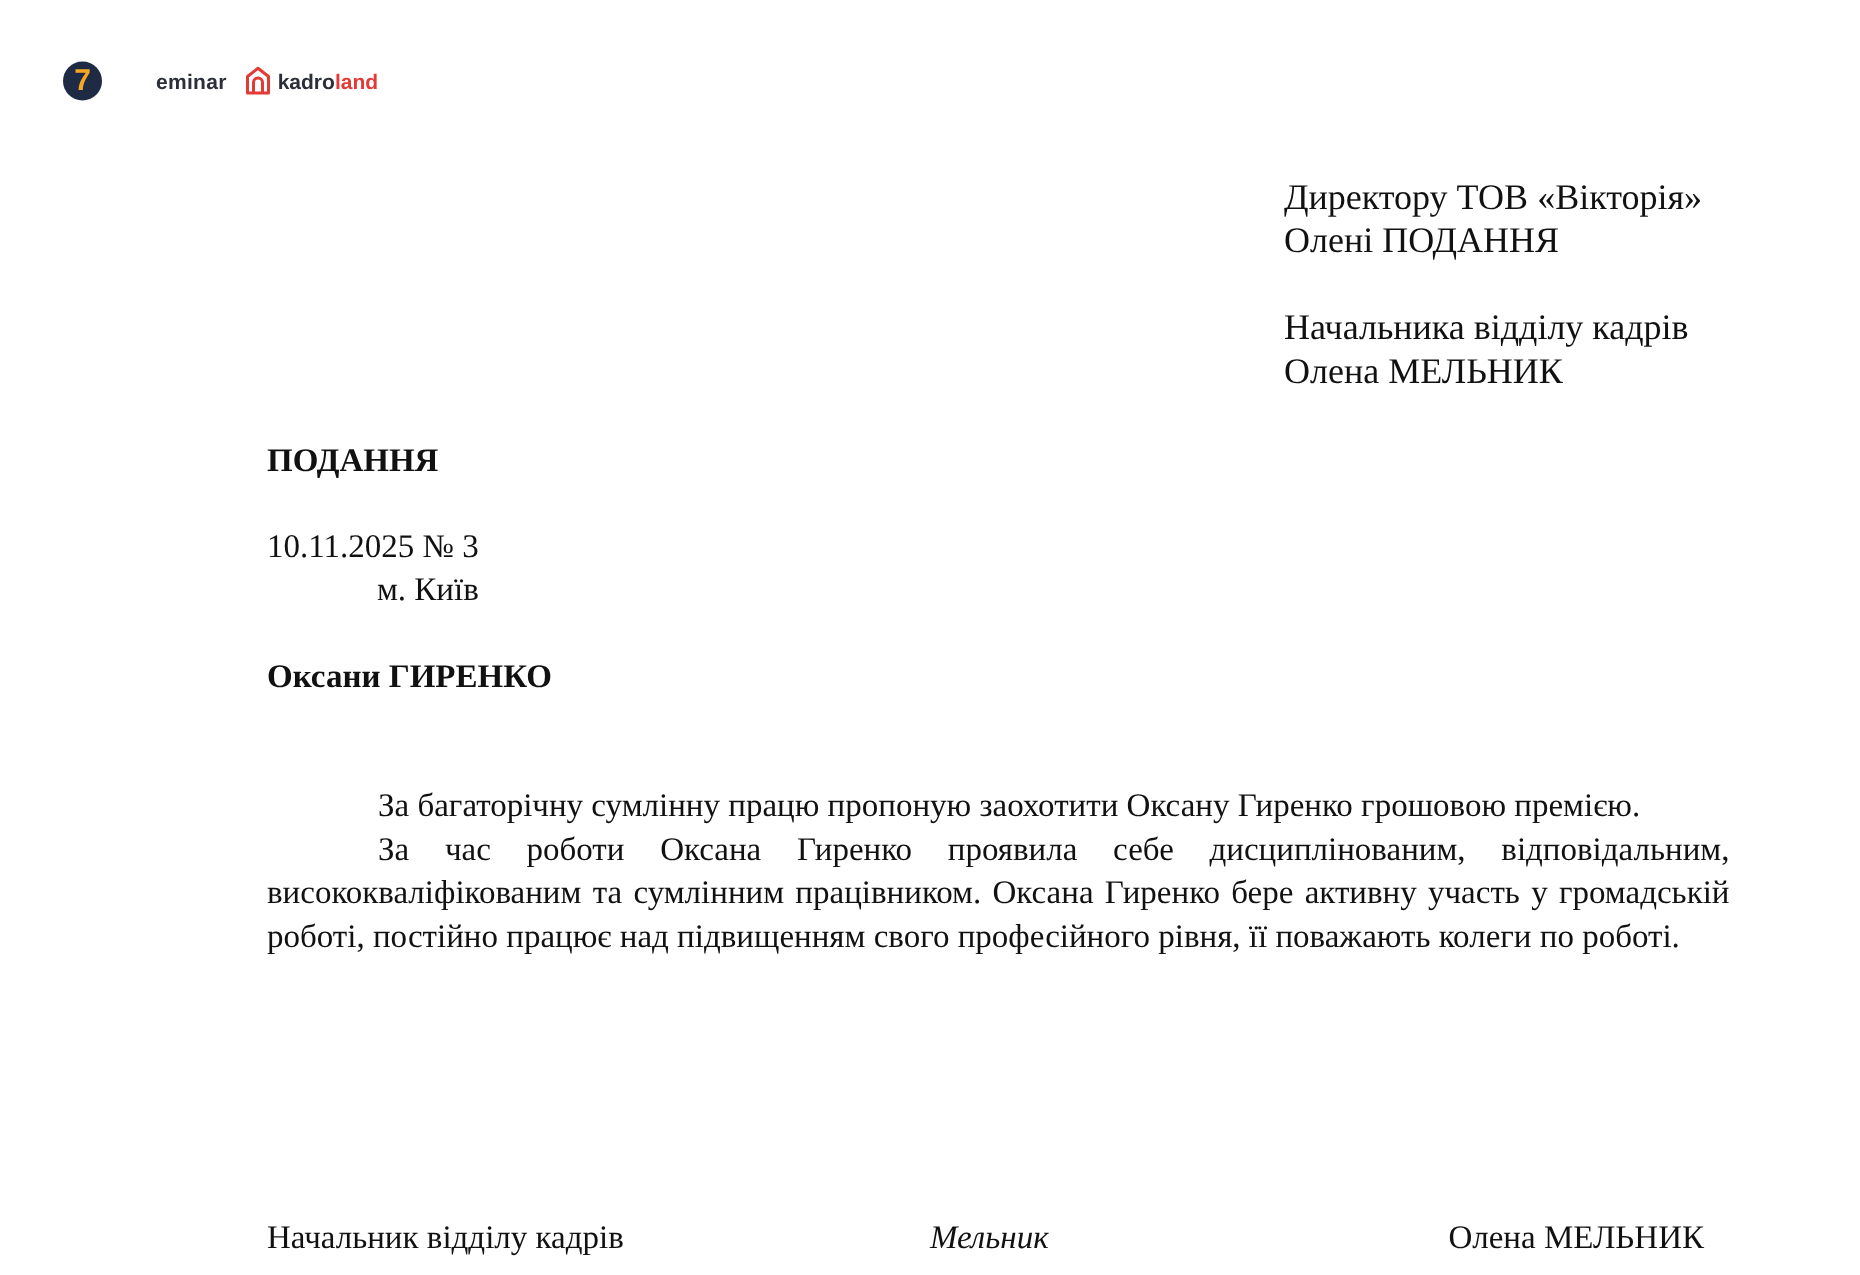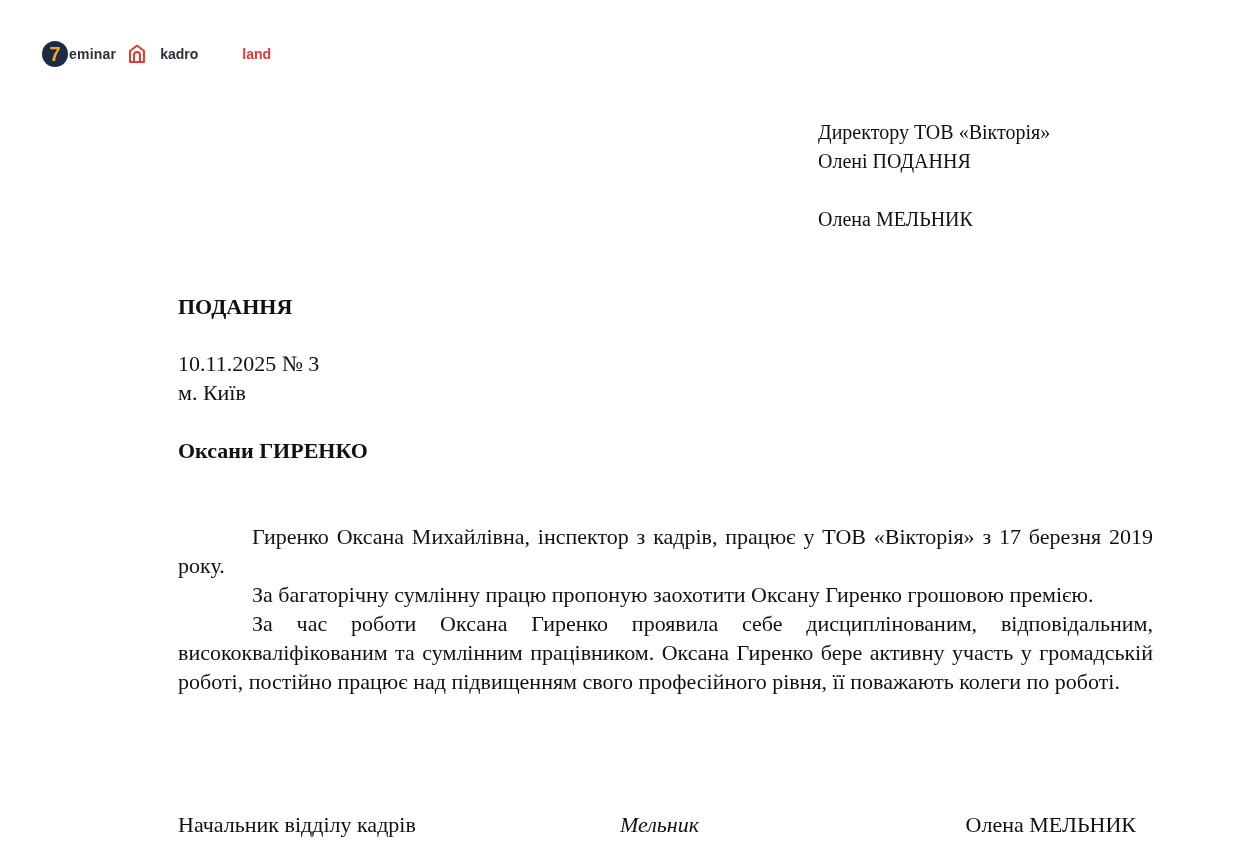--- a/index.html
+++ b/index.html
@@ -40,63 +40,65 @@
       font-size: 20px;
       line-height: 1;
     }
     .seminar-text {
       font-family: "Liberation Sans", "DejaVu Sans", sans-serif;
       font-weight: bold;
       font-size: 14px;
       color: #2b2f3a;
       margin-left: 1px;
       letter-spacing: 0.2px;
+      padding-left: 35px;
     }
     .logo-kadroland {
       display: flex;
       align-items: center;
       margin-left: 12px;
     }
     .house-icon {
       width: 18px;
       height: 20px;
       display: inline-block;
     }
     .kadro-text {
       font-family: "Liberation Sans", "DejaVu Sans", sans-serif;
       font-size: 14px;
       font-weight: bold;
       margin-left: 4px;
     }
-    .kadro-part { color: #2b2f3a; margin-left: 10px; }
-    .land-part { color: #e53935; padding-left: 44px; }
+    .kadro-part { color: #2b2f3a; }
+    .land-part { color: #e53935; }
 
     .addressee {
       position: absolute;
-      left: 818px;
+      left: 856px;
       top: 118px;
-      font-size: 20px;
+      font-size: 24px;
       line-height: 29px;
     }
     .addressee .gap { height: 29px; }
 
     .doc-title {
       position: absolute;
       left: 178px;
       top: 292px;
       font-size: 22px;
       font-weight: bold;
       line-height: 29px;
     }
     .doc-meta {
       position: absolute;
       left: 178px;
       top: 349px;
       font-size: 22px;
       line-height: 29px;
+      text-align: right;
     }
     .doc-subject {
       position: absolute;
       left: 178px;
       top: 436px;
       font-size: 22px;
       font-weight: bold;
       line-height: 29px;
     }
     .doc-body {
@@ -139,36 +141,36 @@
       </svg>
     </span>
     <span class="kadro-text"><span class="kadro-part">kadro</span><span class="land-part">land</span></span>
   </div>
 </div>
 
 <div class="addressee">
   <div>Директору ТОВ «Вікторія»</div>
   <div>Олені ПОДАННЯ</div>
   <div class="gap"></div>
+  <div>Начальника відділу кадрів</div>
   <div>Олена МЕЛЬНИК</div>
 </div>
 
 <div class="doc-title">ПОДАННЯ</div>
 
 <div class="doc-meta">
   <div>10.11.2025 № 3</div>
   <div>м. Київ</div>
 </div>
 
 <div class="doc-subject">
   <div>Оксани ГИРЕНКО</div>
 </div>
 
 <div class="doc-body">
-  <p>Гиренко Оксана Михайлівна, інспектор з кадрів, працює у ТОВ «Вікторія» з 17 березня 2019 року.</p>
   <p>За багаторічну сумлінну працю пропоную заохотити Оксану Гиренко грошовою премією.</p>
   <p>За час роботи Оксана Гиренко проявила себе дисциплінованим, відповідальним, висококваліфікованим та сумлінним працівником. Оксана Гиренко бере активну участь у громадській роботі, постійно працює над підвищенням свого професійного рівня, її поважають колеги по роботі.</p>
 </div>
 
 <div class="signature-row">
   <span class="sig-position">Начальник відділу кадрів</span>
   <span class="sig-handwritten">Мельник</span>
   <span class="sig-name">Олена МЕЛЬНИК</span>
 </div>
 

